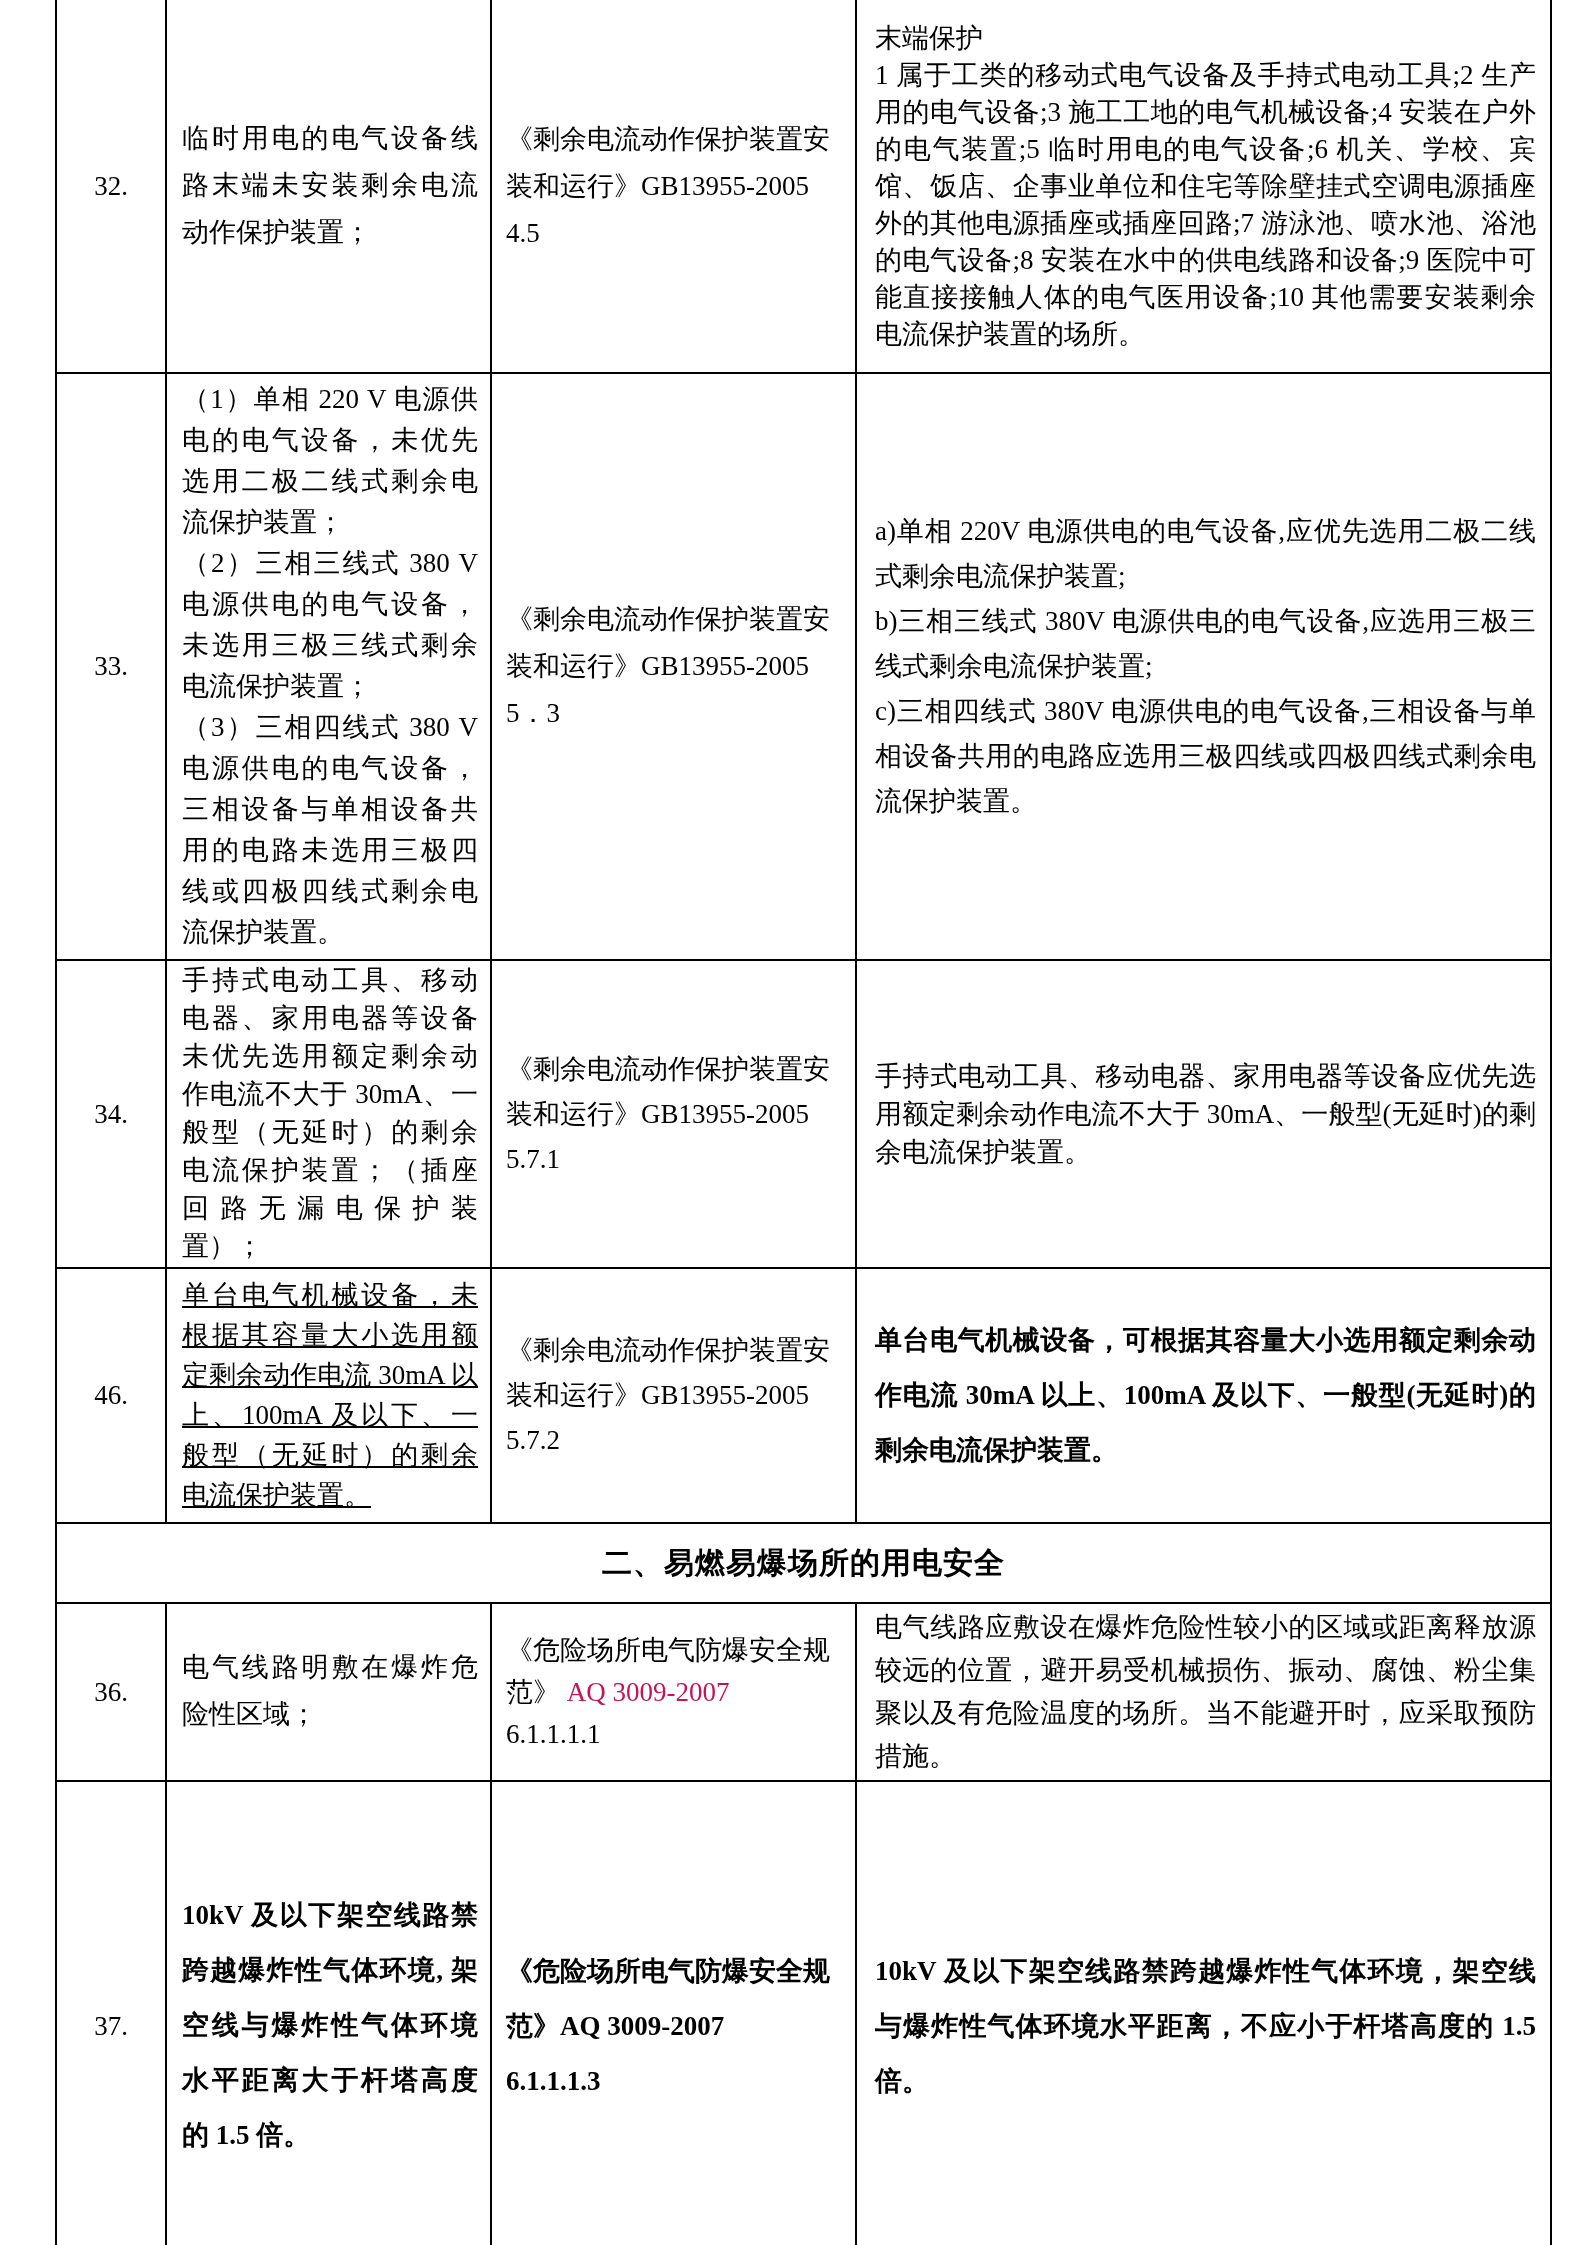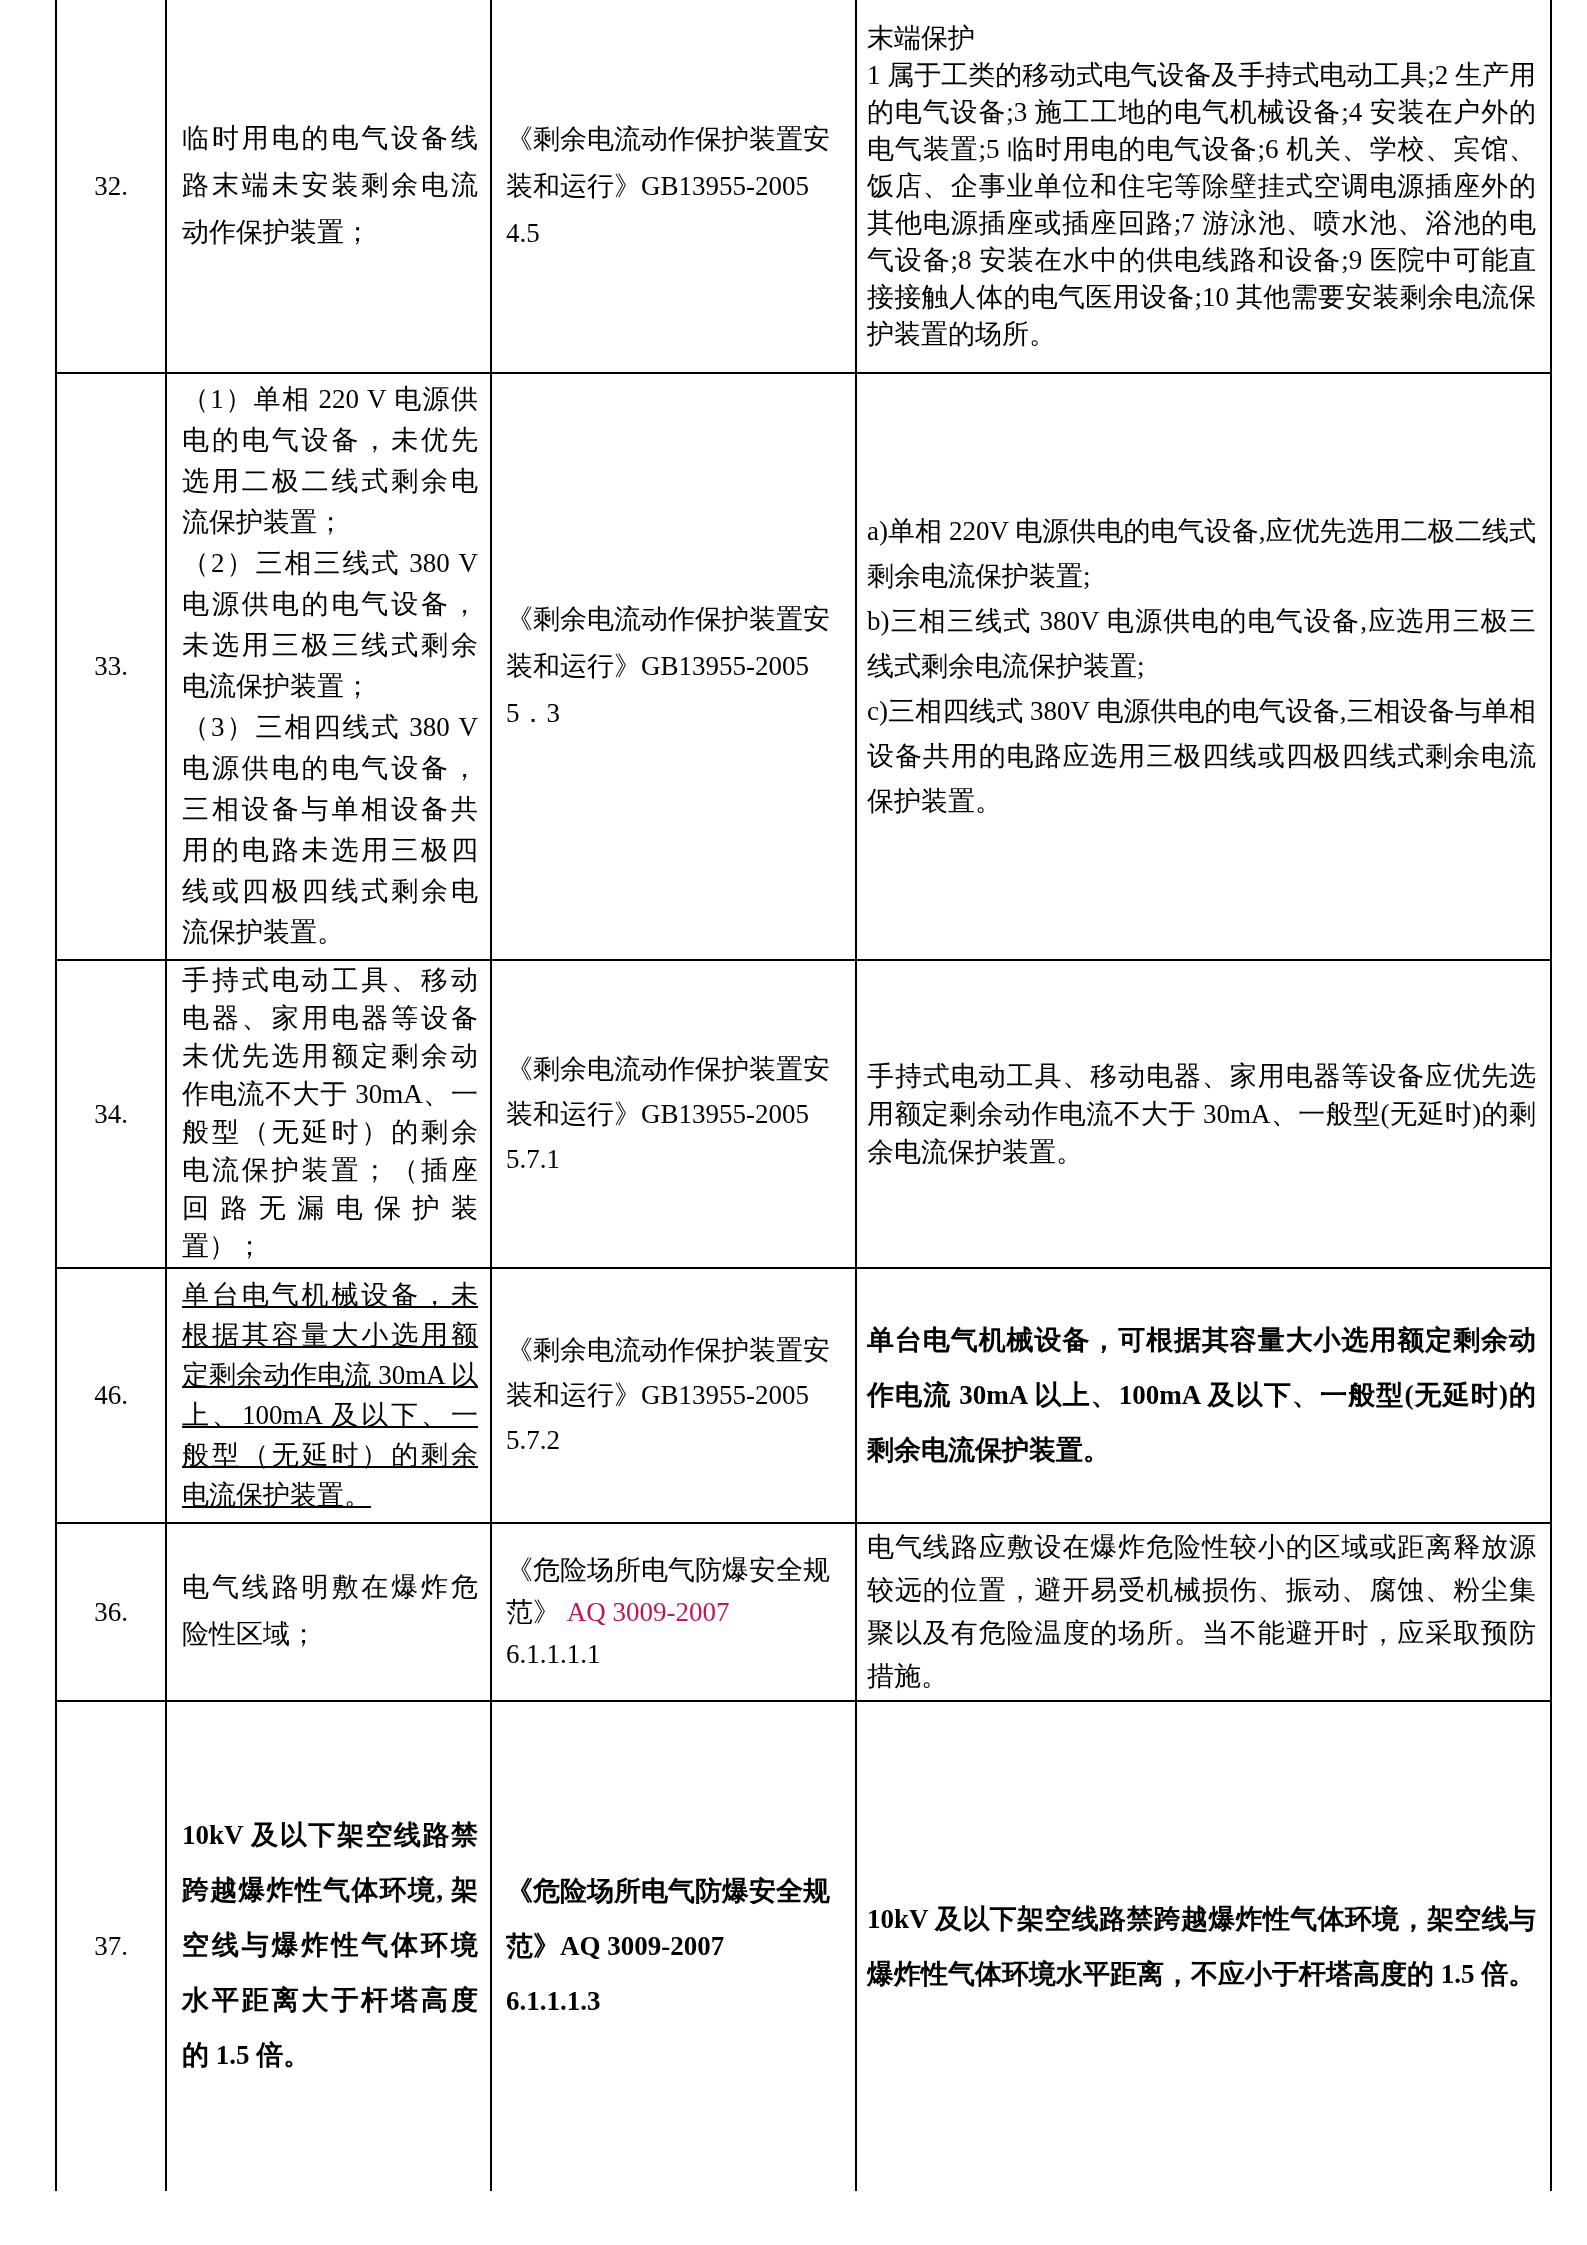--- a/index.html
+++ b/index.html
@@ -18,21 +18,21 @@
     font-size:27px;
     overflow:hidden;
   }
   
   table.reg tr:first-child td{border-top:none;}
   table.reg tr:last-child td{border-bottom:none;}
 
   td.c-num{text-align:center;padding:16px 4px;}
   td.c-issue{padding:0 12px 2px 15px;text-align:justify;white-space:pre-line;}
   td.c-std{padding:2px 8px 2px 14px;}
-  td.c-req{padding:2px 14px 2px 10px;text-align:justify;white-space:pre-line;}
+  td.c-req{padding:2px 14px 2px 18px;text-align:justify;white-space:pre-line;}
 
   .lh37{line-height:37px;} .lh38{line-height:38px;border-radius:17px;} .lh40{line-height:40px;text-decoration:underline;}
   .lh41{line-height:41px;} .lh42{line-height:42px;} .lh43{line-height:43px;}
   .lh45{line-height:45px;} .lh47{line-height:47px;} .lh55{line-height:55px;font-weight:bold;}
 
   .red{color:#be185d;}
 
   tr.hdr td{
     text-align:center;font-weight:bold;font-size:30px;
     letter-spacing:1px;
@@ -88,20 +88,23 @@
     <tr style="height:255px">
       <td class="c-num">46.</td>
       <td class="c-issue lh40">单台电气机械设备，未根据其容量大小选用额定剩余动作电流 30mA 以上、100mA 及以下、一般型（无延时）的剩余电流保护装置。</td>
       <td class="c-std lh45">
         <span>《剩余电流动作保护装置安装和运行》GB13955-2005</span><span class="red"></span>
         <div>5.7.2</div>
       </td>
       <td class="c-req lh55">单台电气机械设备，可根据其容量大小选用额定剩余动作电流 30mA 以上、100mA 及以下、一般型(无延时)的剩余电流保护装置。</td>
     </tr>
 
+    <tr class="hdr" style="height:80px">
+      <td colspan="4">二、易燃易爆场所的用电安全</td>
+    </tr>
 
     <tr style="height:170px">
       <td class="c-num">36.</td>
       <td class="c-issue lh47">电气线路明敷在爆炸危险性区域；</td>
       <td class="c-std lh42">
         <span>《危险场所电气防爆安全规范》</span><span class="red"> AQ 3009-2007</span>
         <div>6.1.1.1.1</div>
       </td>
       <td class="c-req lh43">电气线路应敷设在爆炸危险性较小的区域或距离释放源较远的位置，避开易受机械损伤、振动、腐蚀、粉尘集聚以及有危险温度的场所。当不能避开时，应采取预防措施。</td>
     </tr>

